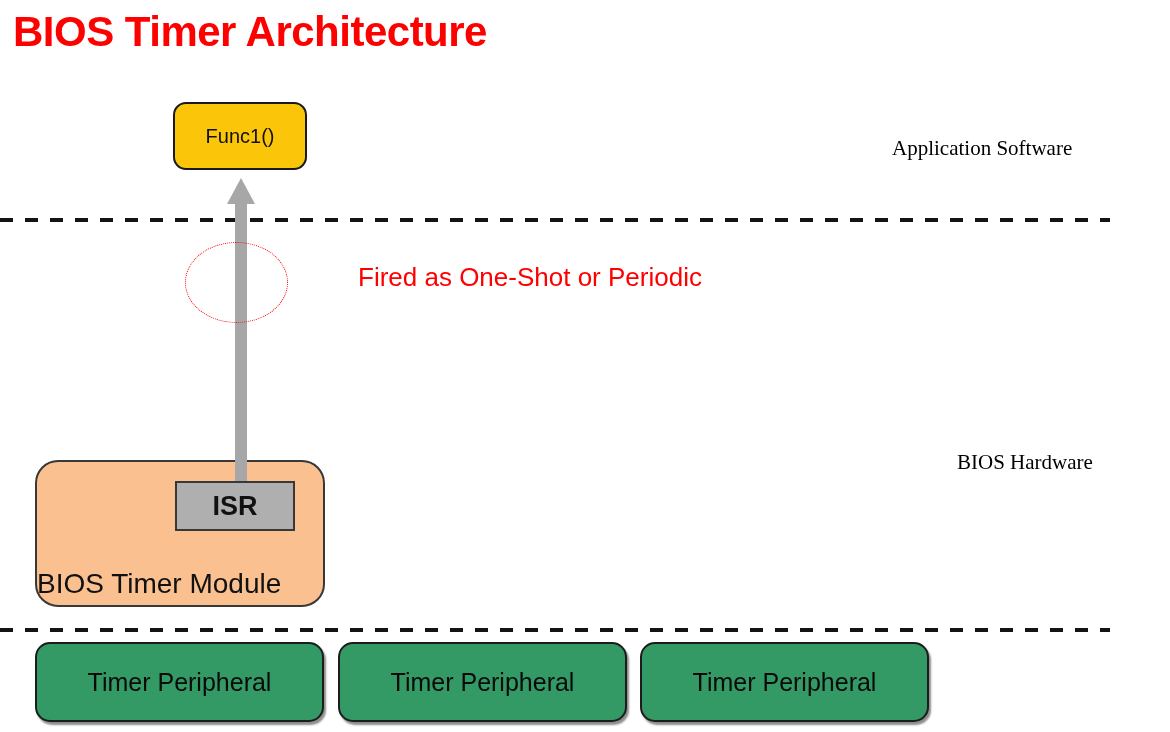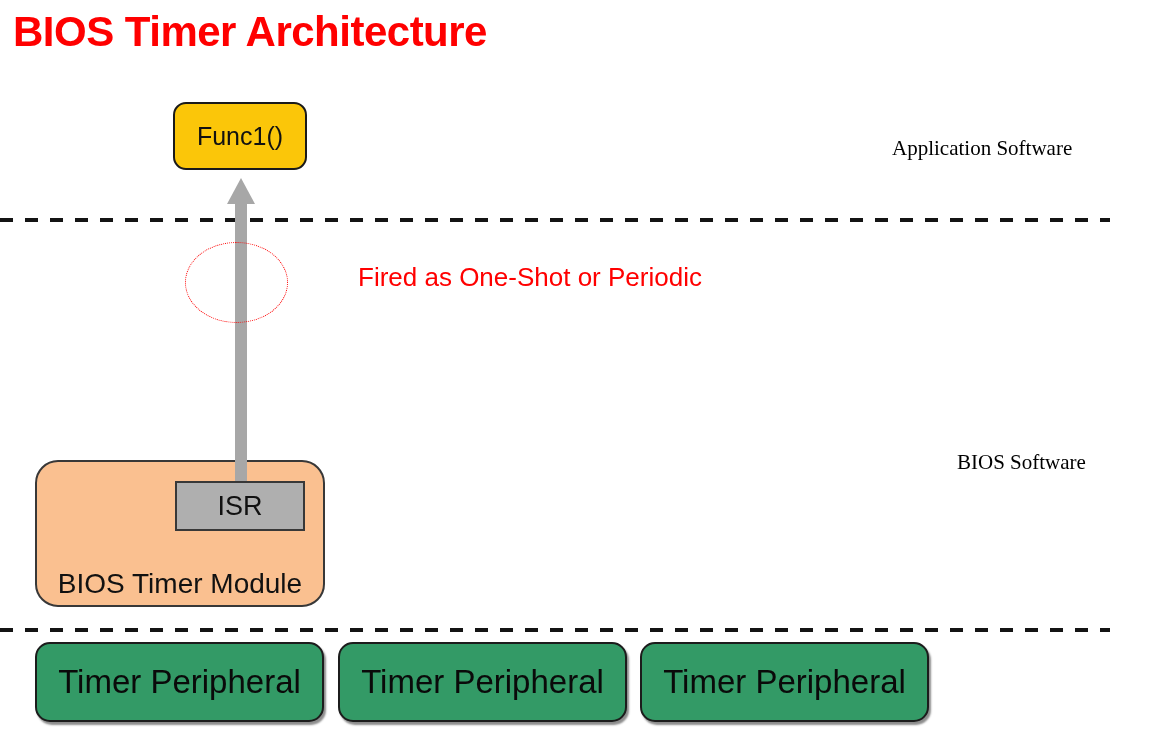--- a/index.html
+++ b/index.html
@@ -63,21 +63,21 @@
   .func-box {
     position: absolute;
     left: 173px; top: 102px;
     width: 134px; height: 68px;
     background: #fbc609;
     border: 2.5px solid #1a1a1a;
     border-radius: 13px;
     display: flex;
     align-items: center;
     justify-content: center;
-    font-size: 25px;
+    font-size: 20px;
     color: #111111;
     box-sizing: border-box;
     z-index: 3;
   }
 
   
   .arrow-shaft {
     position: absolute;
     left: 235px; top: 202px;
     width: 12px; height: 280px;
@@ -122,69 +122,69 @@
     background: #fac090;
     border: 2px solid #383838;
     border-radius: 23px;
     box-sizing: border-box;
     z-index: 1;
   }
   .module-label {
     position: absolute;
     left: 0; right: 0;
     bottom: 5px;
-    text-align: center;
     font-size: 28px;
     color: #111111;
     white-space: nowrap;
   }
   .isr-box {
     position: absolute;
     left: 175px; top: 481px;
-    width: 130px; height: 50px;
+    width: 120px; height: 50px;
     background: #afafaf;
     border: 2px solid #383838;
     display: flex;
     align-items: center;
     justify-content: center;
     font-size: 27px;
     color: #111111;
     box-sizing: border-box;
     z-index: 3;
+    font-weight: bold;
   }
 
   
   .peripheral-box {
     position: absolute;
     top: 642px;
     width: 289px; height: 80px;
     background: #339a66;
     border: 2px solid #1c1c1c;
     border-radius: 15px;
     box-shadow: 2px 3px 2px rgba(0,0,0,0.45);
     display: flex;
     align-items: center;
     justify-content: center;
-    font-size: 33px;
+    font-size: 25px;
     color: #0a0a0a;
     box-sizing: border-box;
   }
   .peripheral-box.p1 { left: 35px; }
   .peripheral-box.p2 { left: 338px; }
   .peripheral-box.p3 { left: 640px; }
 </style>
 </head>
 <body>
 
 <div id="stage">
 
   <div class="slide-title">BIOS Timer Architecture</div>
 
   <div class="layer-label app">Application Software</div>
-  <div class="layer-label bios">BIOS Software</div>
+  <div class="layer-label bios">BIOS Hardware</div>
 
   <div class="divider top"></div>
   <div class="divider bottom"></div>
 
   <div class="func-box">
     <span>Func1()</span>
   </div>
 
   <div class="arrow-head"></div>
   <div class="arrow-shaft"></div>

